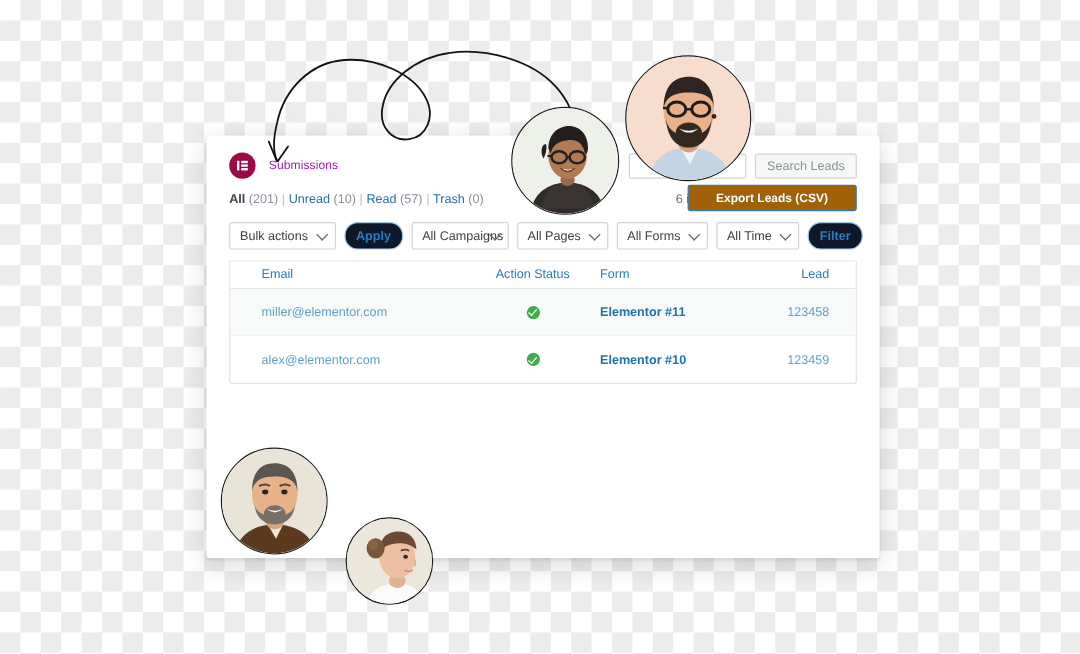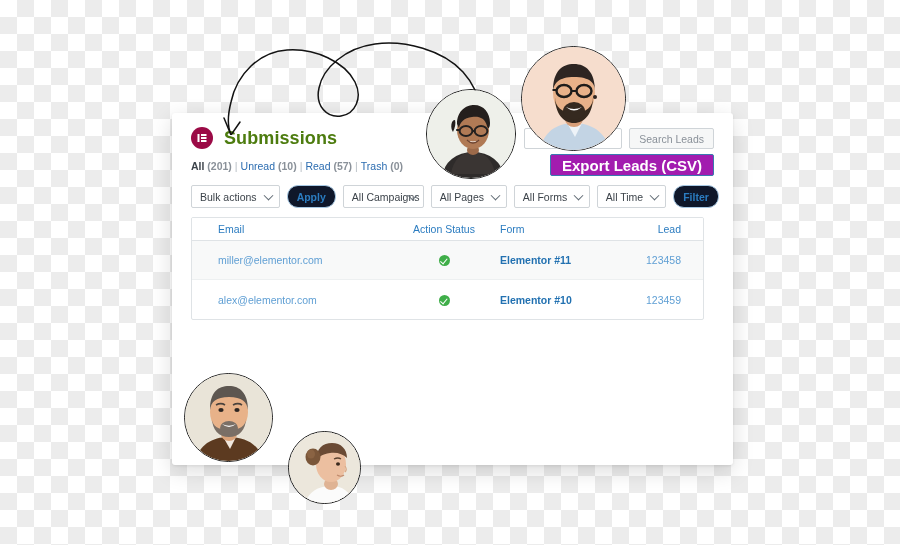--- a/index.html
+++ b/index.html
@@ -47,23 +47,23 @@
     gap: 11px;
   }
   .logo-badge {
     width: 22px; height: 22px;
     border-radius: 50%;
     background: #9b0a46;
     display: flex; align-items: center; justify-content: center;
   }
   .logo-badge svg { display: block; }
   .page-title {
-    font-size: 18px;
-    font-weight: bold;
-    color: #4d7c0f;
+    font-size: 10px;
+    font-weight: normal;
+    color: #a21caf;
     letter-spacing: .1px;
   }
 
   
   .search-wrap {
     position: absolute;
     right: 19px;
     top: 15px;
     display: flex;
     align-items: center;
@@ -98,41 +98,41 @@
   .status-row {
     position: absolute;
     left: 19px;
     top: 47px;
     font-size: 10.5px;
     color: #8a9199;
     white-space: nowrap;
   }
   .status-row .sl { color: #2b6cb0; cursor: pointer; text-align: right; }
   .status-row .sl.current { color: #3c434a; font-weight: bold; }
-  .status-row .cnt { color: #8a9199; font-weight: bold; }
+  .status-row .cnt { color: #8a9199; font-weight: normal; }
   .status-row .sep { color: #b7bdc3; margin: 0 3px; }
 
   .items-count {
     position: absolute;
     right: 136px;
     top: 47px;
     font-size: 10.5px;
     color: #5f6a73;
   }
   .export-btn {
     position: absolute;
     right: 19px;
     top: 41px;
     height: 22px;
-    padding: 0 11px;
+    padding: 0 23px;
     border: 1px solid #3a7ab0;
     border-radius: 2px;
-    background: #a21caf;
+    background: #a16207;
     color: #ffffff;
-    font-size: 15px;
+    font-size: 10px;
     font-weight: bold;
     cursor: pointer;
     font-family: "Liberation Sans", sans-serif;
     white-space: nowrap;
   }
 
   
   .filters {
     position: absolute;
     left: 19px;
@@ -182,21 +182,21 @@
     cursor: pointer;
     font-family: "Liberation Sans", sans-serif;
     white-space: nowrap;
   }
 
   
   .table {
     position: absolute;
     left: 19px;
     top: 104px;
-    right: 29px;
+    right: 19px;
     border: 1px solid #dfe3e6;
     border-radius: 2px;
     background: #fff;
     overflow: hidden;
   }
   .trow {
     display: flex;
     align-items: center;
     height: 39px;
     font-size: 10.5px;

